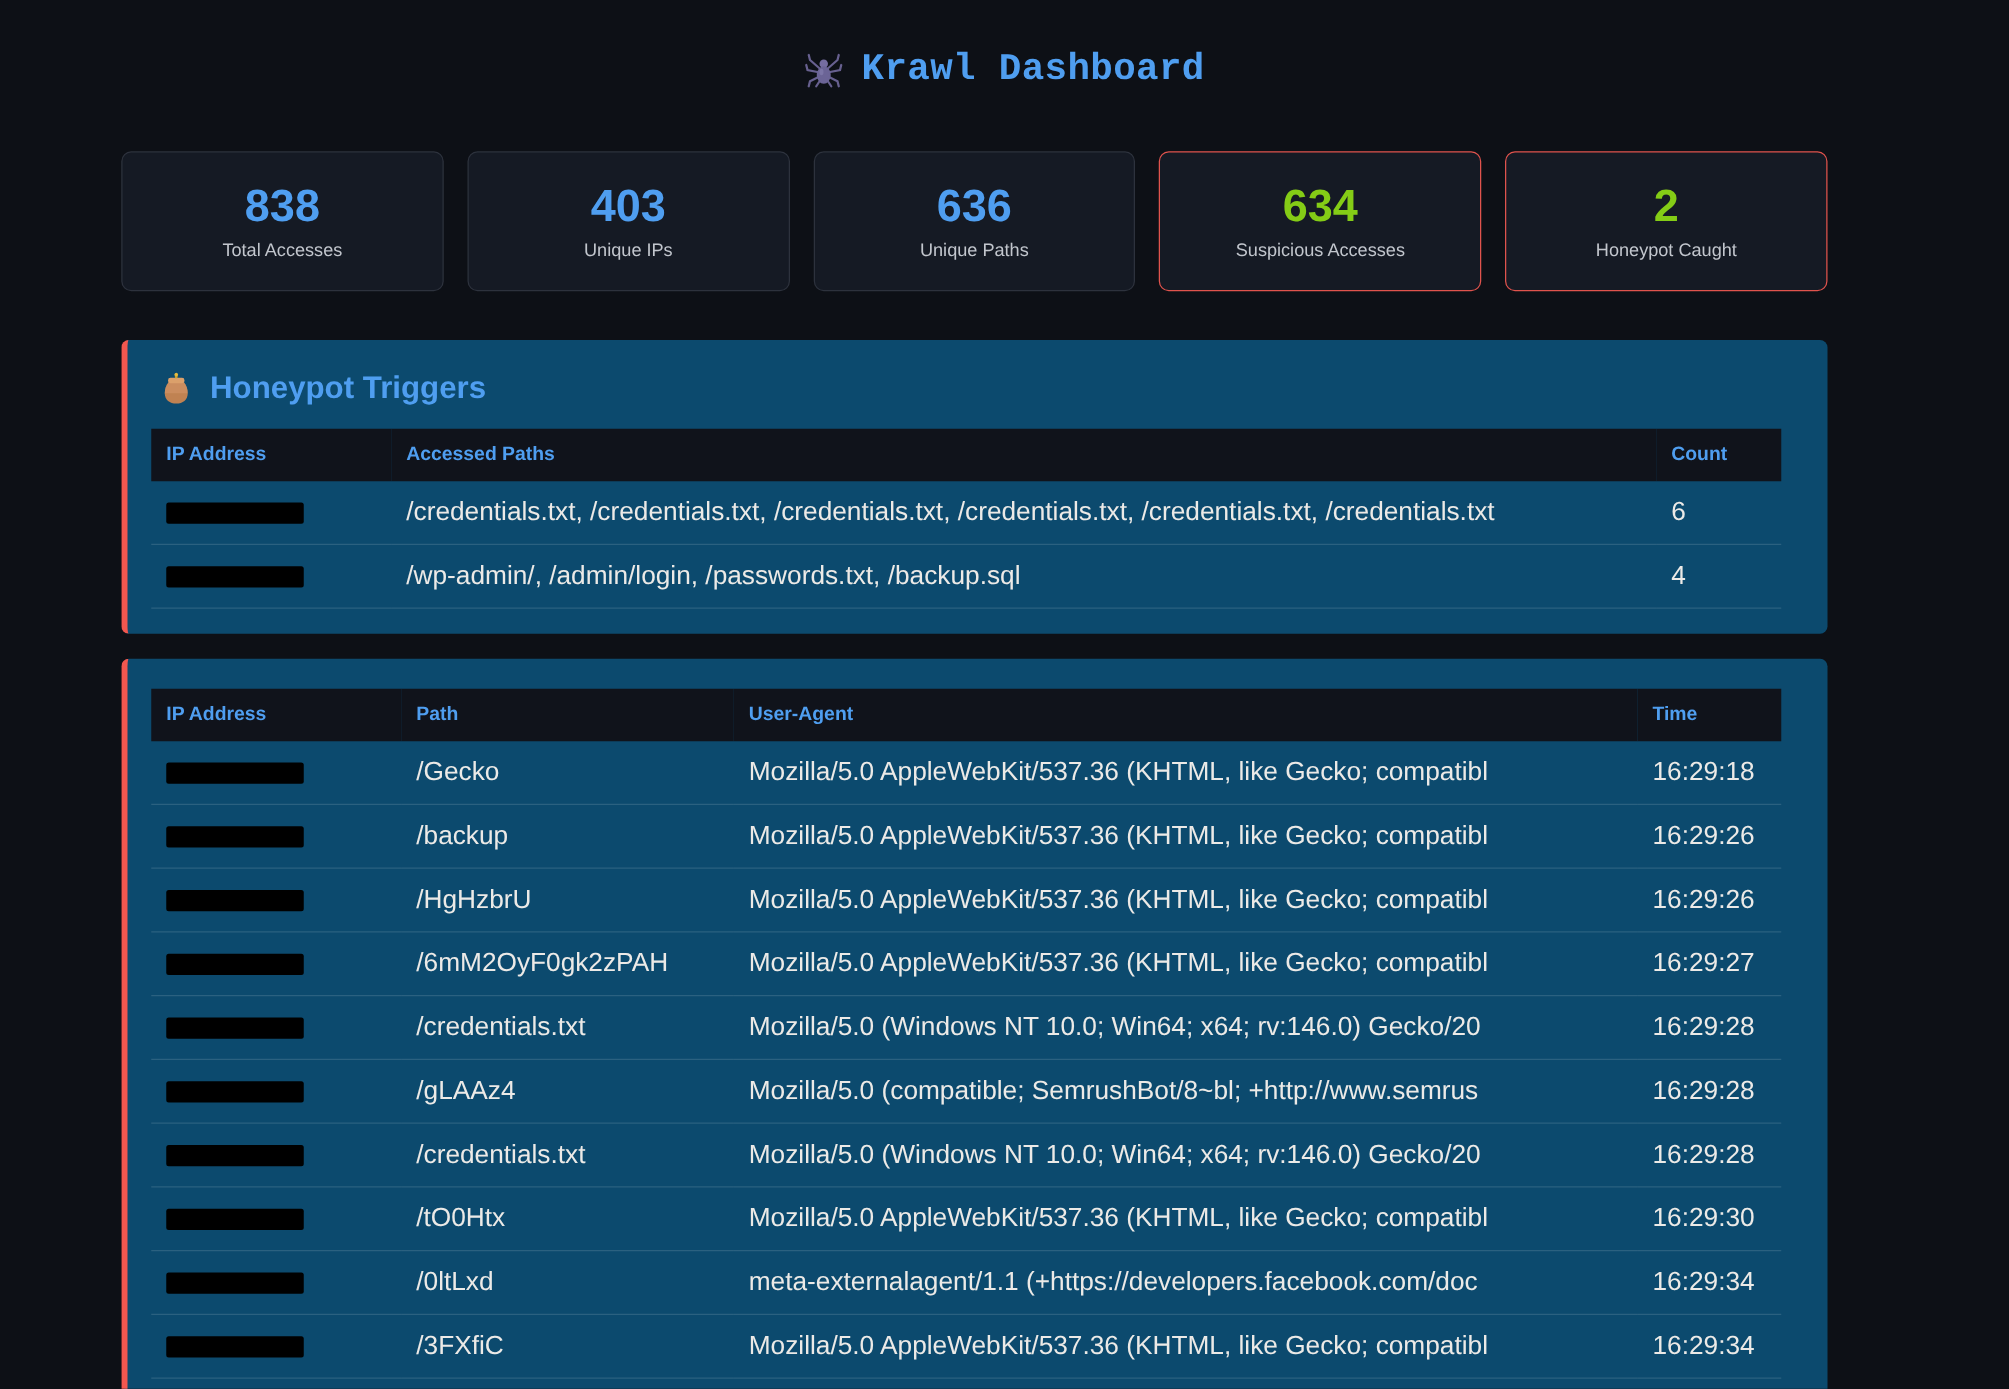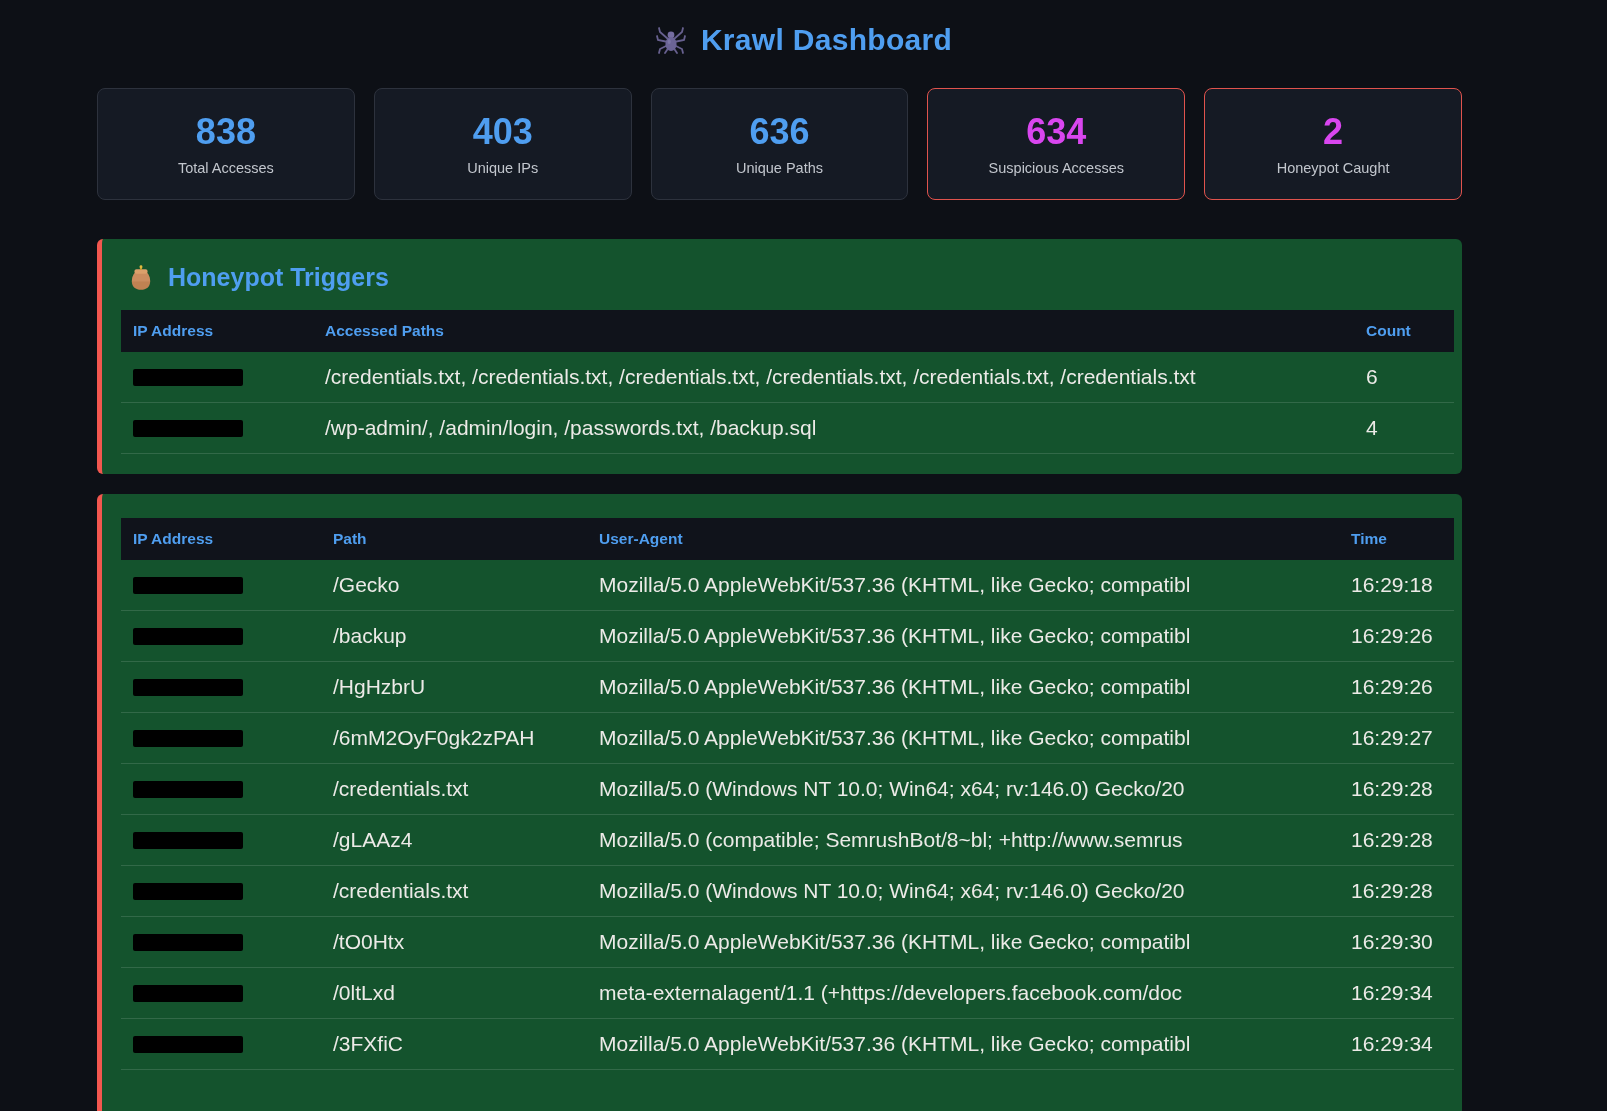--- a/index.html
+++ b/index.html
@@ -5,41 +5,41 @@
   html,body{margin:0;padding:0}
   body{
     width:1607px;height:1111px;overflow:hidden;
     background:#0d1016;
     font-family:"Liberation Sans","DejaVu Sans",sans-serif;
     color:#eceae7;
   }
   
   .app-header{
     display:flex;justify-content:center;align-items:center;gap:14px;
-    padding-top:16px;height:48px;
+    padding-top:32px;height:48px;font-family:Liberation Mono, monospace;
   }
   .app-title{font-size:30px;font-weight:bold;color:#4f9ef0;letter-spacing:.3px}
   .hdr-icon{width:32px;height:32px;flex:0 0 auto}
   
   .content{margin-left:97px;width:1365px}
   
-  .stats-row{display:flex;gap:19px;margin-top:24px}
+  .stats-row{display:flex;gap:19px;margin-top:41px}
   .stat-card{
     flex:1 1 0;height:110px;background:#151a24;
     border:1px solid #2d323d;border-radius:8px;
     display:flex;flex-direction:column;align-items:center;justify-content:center;
   }
   .stat-card.alert{border-color:#e0534d}
   .stat-value{font-size:36px;font-weight:bold;color:#4f9ef0;line-height:1.1}
-  .stat-card.alert .stat-value{color:#d946ef}
+  .stat-card.alert .stat-value{color:#84cc16}
   .stat-label{font-size:14.5px;color:#c2c6cd;margin-top:9px}
   
   .panel{
-    background:#14532d;border-left:5px solid #f2574f;border-radius:6px;
-    padding:24px 8px 20px 19px;
+    background:#0c4a6e;border-left:5px solid #f2574f;border-radius:6px;
+    padding:24px 37px 20px 19px;
   }
   .panel-honeypot{margin-top:39px}
   .panel-activity{margin-top:20px;padding-bottom:70px}
   .panel-title{
     display:flex;align-items:center;gap:13px;
     font-size:25px;font-weight:bold;color:#4f9ef0;
     margin:0 0 18px 6px;
   }
   .panel-title .sec-icon{width:28px;height:28px;flex:0 0 auto}
   

